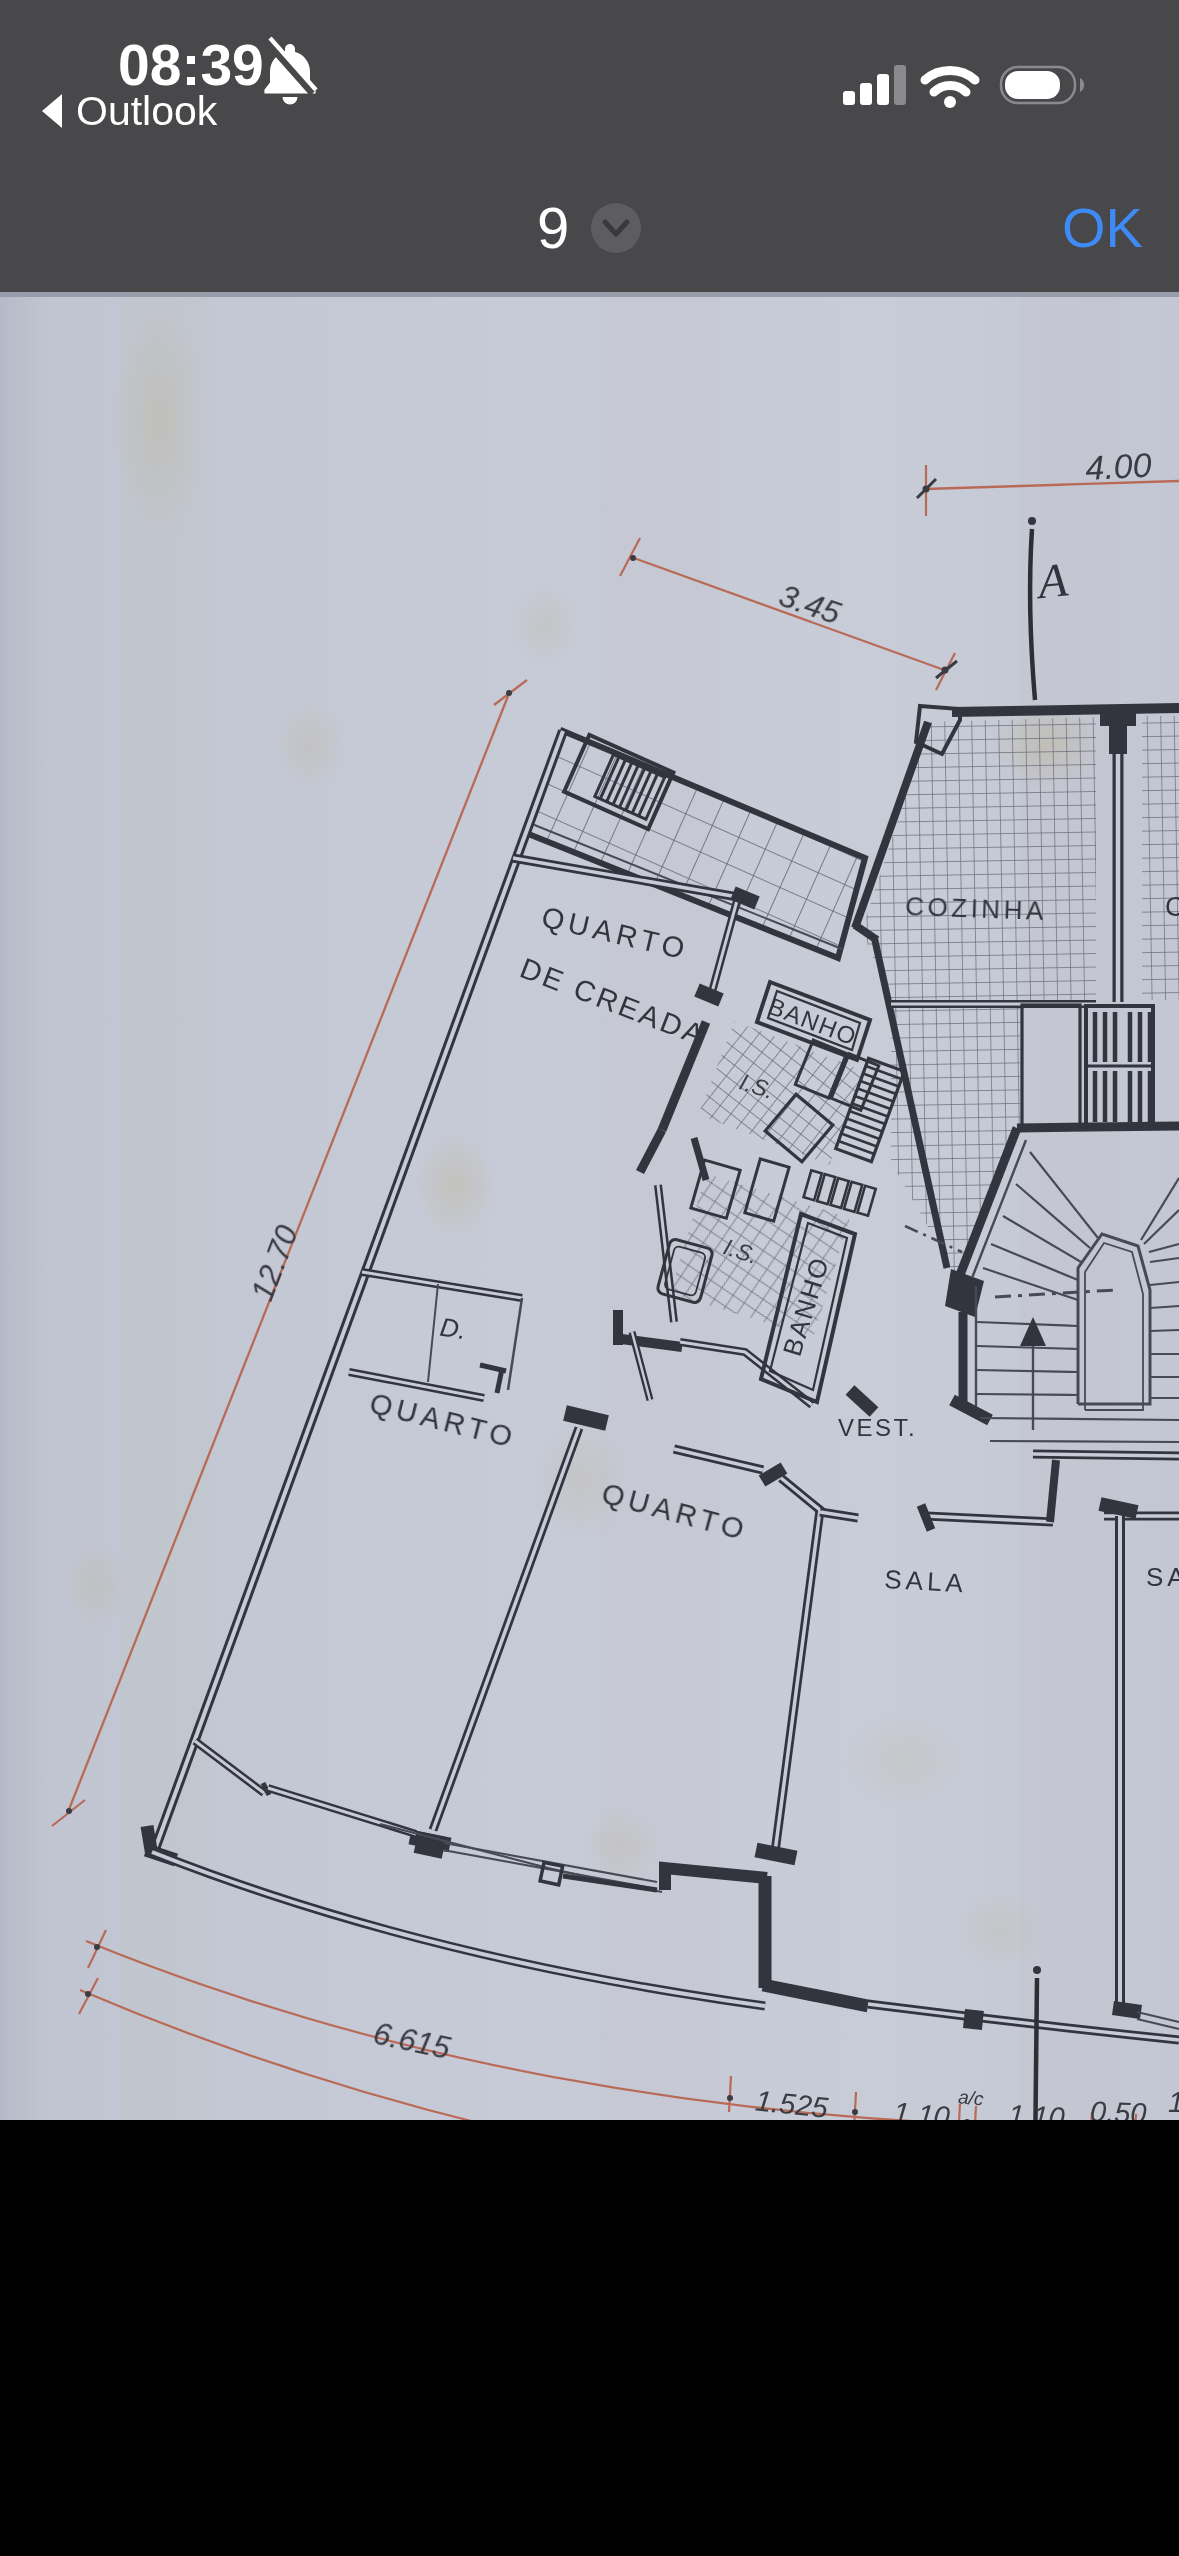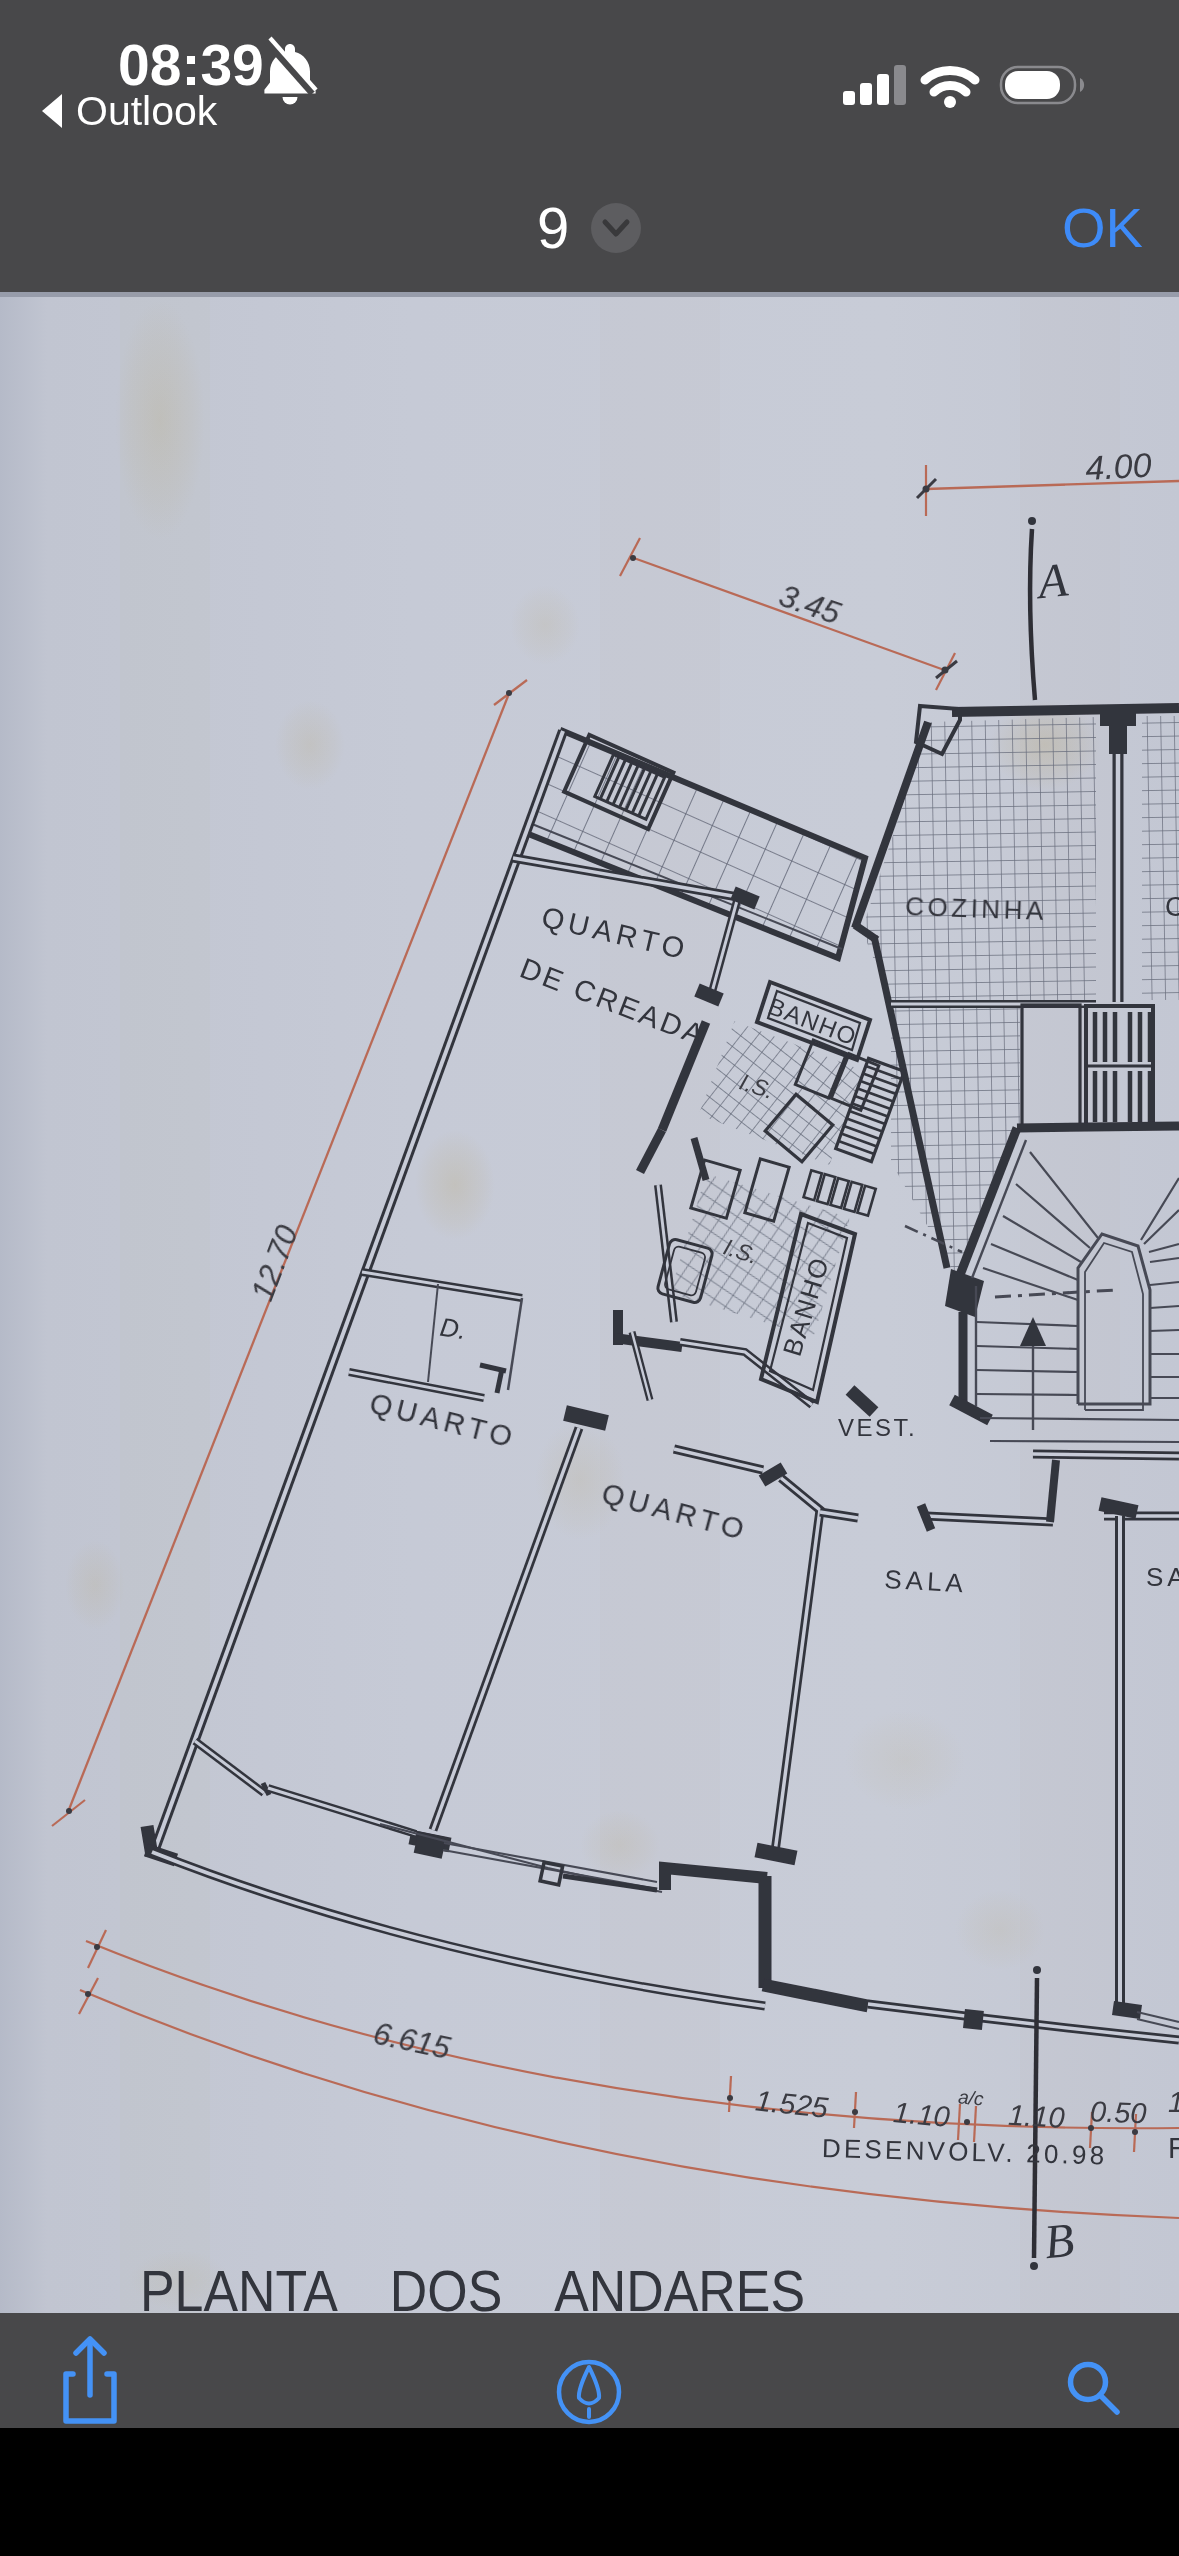--- a/index.html
+++ b/index.html
@@ -1,16 +1,16 @@
 <!DOCTYPE html>
 <html><head>
 <meta charset="utf-8">
 <style>
 html,body{margin:0;padding:0;background:#000;}
-#page{position:relative;width:1179px;height:2428px;overflow:hidden;font-family:"Liberation Sans",sans-serif;background:#c5c9d5;}
+#page{position:relative;width:1179px;height:2120px;overflow:hidden;font-family:"Liberation Sans",sans-serif;background:#c5c9d5;}
 svg{position:absolute;top:0;left:0;}
 .wd{stroke:#33343d;fill:none;stroke-linecap:butt}
 .wb{stroke:#c7cbd7;fill:none;stroke-linecap:butt}
 .tn{stroke:#474a55;fill:none}
 .rd{stroke:#b96a57;fill:none}
 .lbl{fill:#33343c;font-family:"Liberation Sans",sans-serif}
 .dim{fill:#3a3b42;font-style:italic;font-family:"Liberation Sans",sans-serif}
 </style>
 </head>
 <body>

